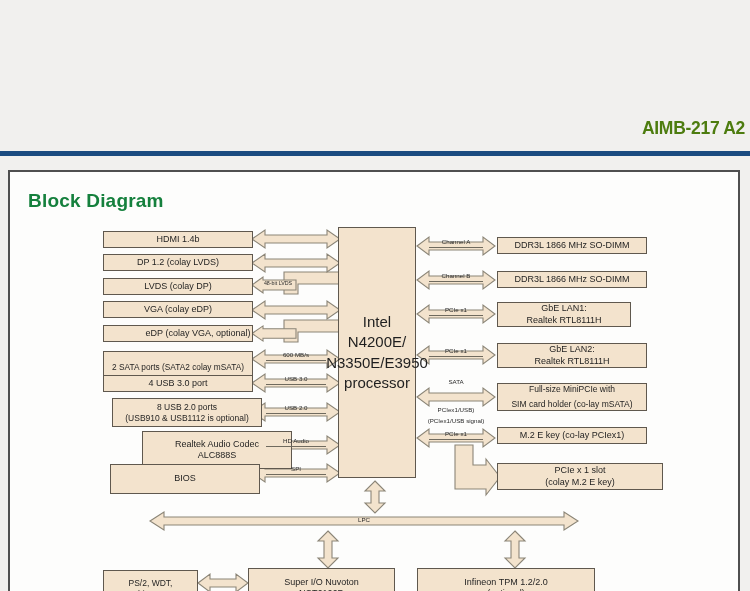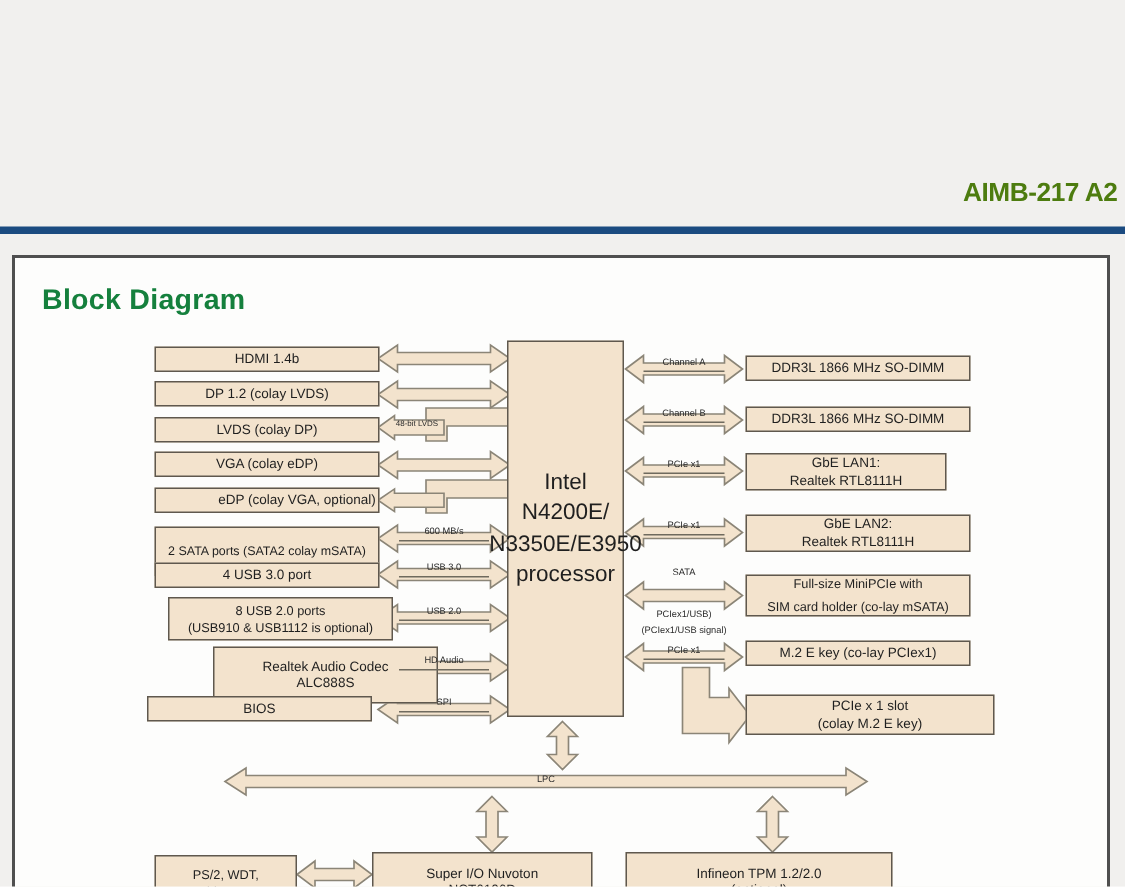--- a/index.html
+++ b/index.html
@@ -71,21 +71,21 @@
     <span class="ln">4 USB 3.0 port</span>
   </div>
 <div class="abs box" style="left:112px;top:398px;width:150px;height:29px;font-size:8.5px;">
   <span class="ln">8 USB 2.0 ports</span>
   <span class="ln">(USB910 &amp; USB1112 is optional)</span>
 </div>
 <div class="abs box" style="left:103px;top:431px;width:150px;height:38px;margin-left:39px;">
   <span class="ln">Realtek Audio Codec</span>
   <span class="ln">ALC888S</span>
 </div>
-<div class="abs box" style="left:98px;top:464px;width:150px;height:17px;">
+<div class="abs box" style="left:110px;top:464px;width:150px;height:30px;">
     <span class="ln">BIOS</span>
   </div>
 
 <svg class="abs arrow" style="left:252px;top:229px;" width="88" height="20" viewBox="0 0 88 20">
     <polygon class="ashape" points="0,10 13,1 13,6 75,6 75,1 88,10 75,19 75,14 13,14 13,19"></polygon>
   </svg>
 <svg class="abs arrow" style="left:252px;top:253px;" width="88" height="20" viewBox="0 0 88 20">
     <polygon class="ashape" points="0,10 13,1 13,6 75,6 75,1 88,10 75,19 75,14 13,14 13,19"></polygon>
   </svg>
 <svg class="abs elbow" style="left:280px;top:266px;" width="60" height="30" viewBox="0 0 60 30">

